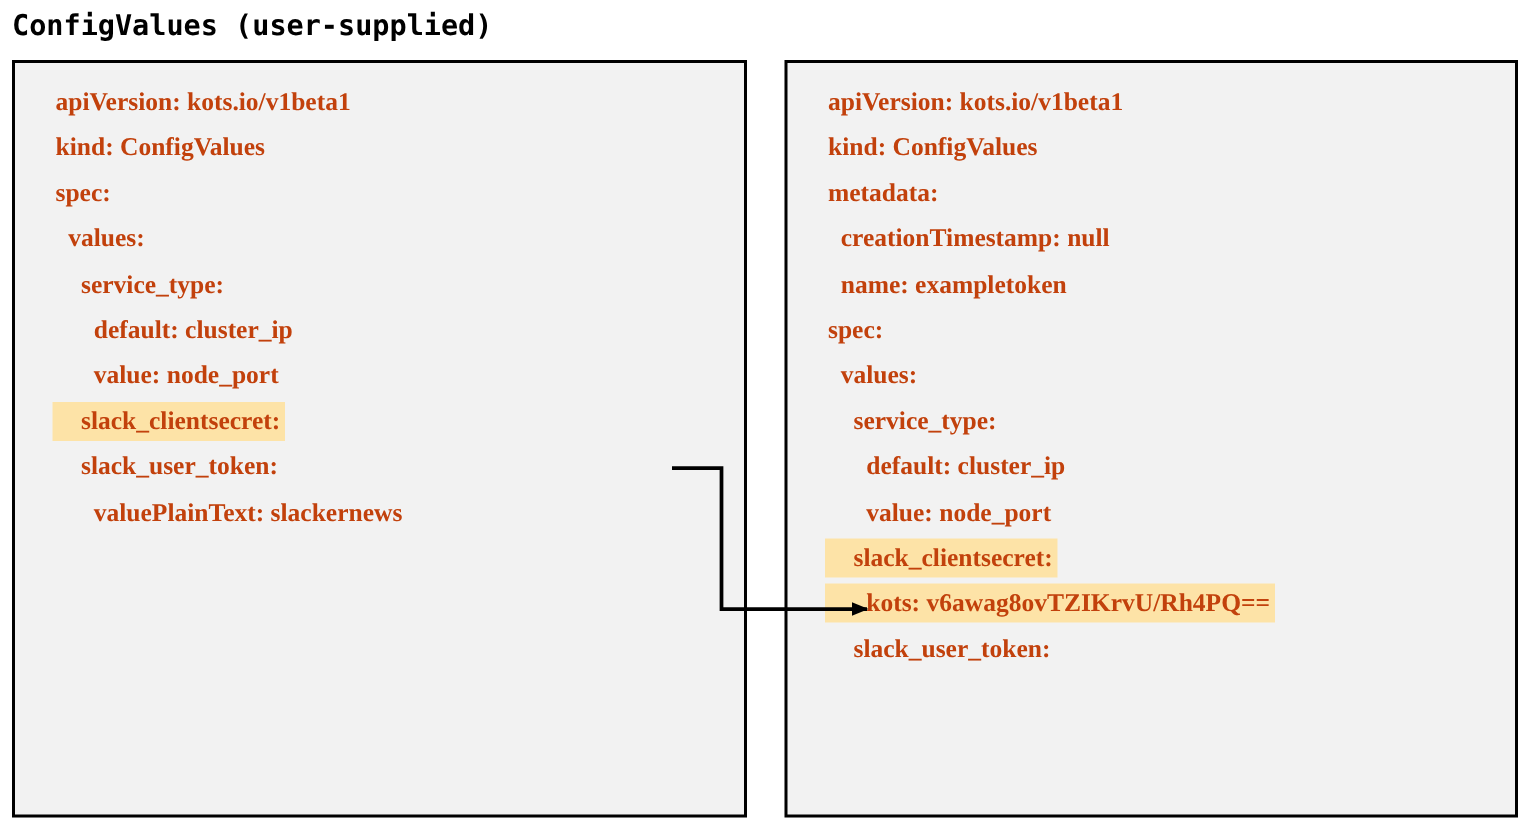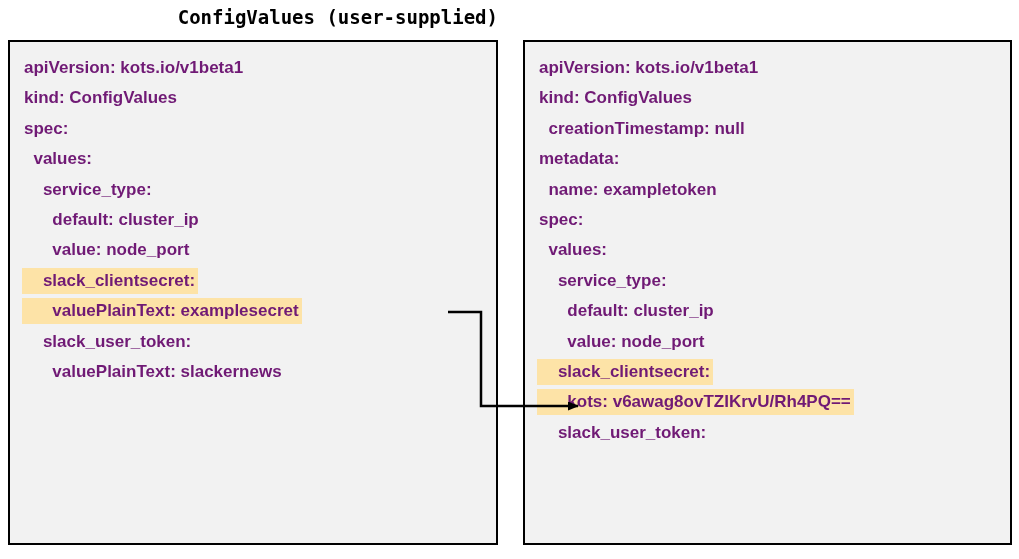--- a/index.html
+++ b/index.html
@@ -18,21 +18,21 @@
 
   .panel-title {
     position: absolute;
     top: 6px;
     font-family: "DejaVu Sans Mono", "Liberation Mono", monospace;
     font-size: 19px;
     font-weight: bold;
     color: #000000;
     letter-spacing: 0px;
     white-space: nowrap;
-    text-align: right;
+    text-align: left;
   }
   #title-left  { left: 8px;   width: 490px; }
   #title-right { left: 523px; width: 489px; }
 
   .code-box {
     position: absolute;
     top: 40px;
     height: 505px;
     box-sizing: border-box;
     background: #f2f2f2;
@@ -48,25 +48,25 @@
     width: 100%;
     height: 100%;
     padding: 11px 0 0 0;
     box-sizing: border-box;
   }
 
   .code-line {
     height: 30.4px;
     line-height: 30.4px;
     white-space: pre;
-    font-family: Liberation Sans, sans-serif;
+    font-family: Liberation Serif, serif;
     font-size: 17px;
     font-weight: bold;
-    color: #701a75;
-    padding-left: 12px;
+    color: #c2410c;
+    padding-left: 25px;
   }
 
   .code-line .txt {
     display: inline-block;
     padding: 2px 3px 2px 2px;
     line-height: 22px;
   }
   .code-line.hl .txt {
     background: #fde3a7;
   }
@@ -91,33 +91,32 @@
   <div class="code-box" id="box-left">
     <div class="code-lines" id="lines-left">
         <div class="code-line"><span class="txt">apiVersion: kots.io/v1beta1</span></div>
         <div class="code-line"><span class="txt">kind: ConfigValues</span></div>
         <div class="code-line"><span class="txt">spec:</span></div>
         <div class="code-line"><span class="txt">  values:</span></div>
         <div class="code-line"><span class="txt">    service_type:</span></div>
         <div class="code-line"><span class="txt">      default: cluster_ip</span></div>
         <div class="code-line"><span class="txt">      value: node_port</span></div>
         <div class="code-line hl"><span class="txt">    slack_clientsecret:</span></div>
-        <div class="code-line hl"><span class="txt">      valuePlainText: examplesecret</span></div>
         <div class="code-line"><span class="txt">    slack_user_token:</span></div>
         <div class="code-line"><span class="txt">      valuePlainText: slackernews</span></div>
       </div>
   </div>
 
 
   <div class="code-box" id="box-right">
     <div class="code-lines" id="lines-right">
         <div class="code-line"><span class="txt">apiVersion: kots.io/v1beta1</span></div>
         <div class="code-line"><span class="txt">kind: ConfigValues</span></div>
+        <div class="code-line"><span class="txt">metadata:</span></div>
         <div class="code-line"><span class="txt">  creationTimestamp: null</span></div>
-        <div class="code-line"><span class="txt">metadata:</span></div>
         <div class="code-line"><span class="txt">  name: exampletoken</span></div>
         <div class="code-line"><span class="txt">spec:</span></div>
         <div class="code-line"><span class="txt">  values:</span></div>
         <div class="code-line"><span class="txt">    service_type:</span></div>
         <div class="code-line"><span class="txt">      default: cluster_ip</span></div>
         <div class="code-line"><span class="txt">      value: node_port</span></div>
         <div class="code-line hl"><span class="txt">    slack_clientsecret:</span></div>
         <div class="code-line hl"><span class="txt">      kots: v6awag8ovTZIKrvU/Rh4PQ==</span></div>
         <div class="code-line"><span class="txt">    slack_user_token:</span></div>
       </div>

